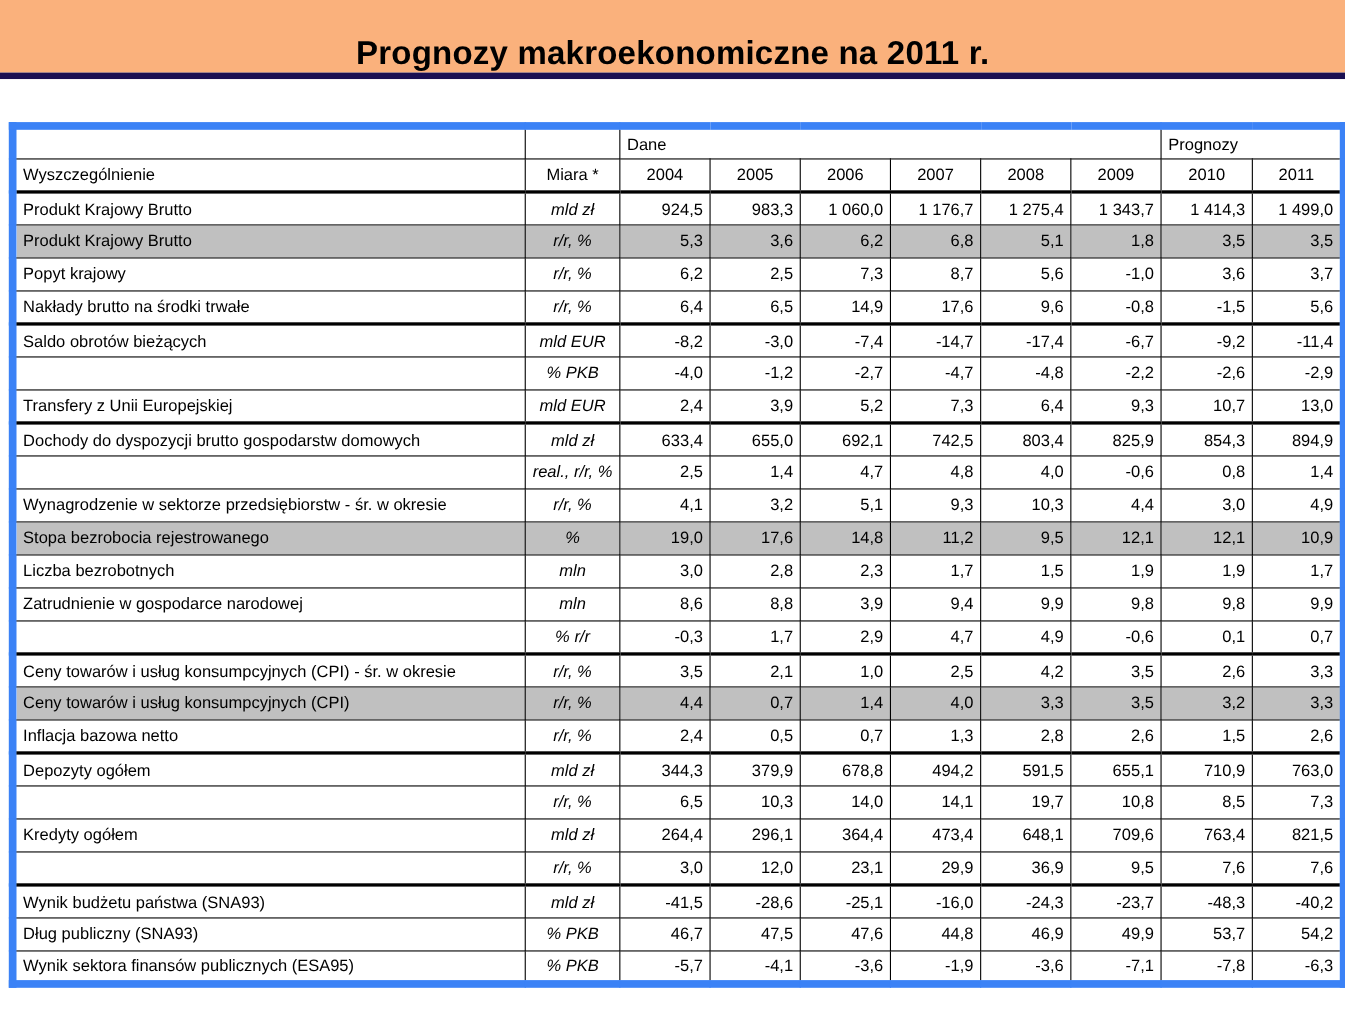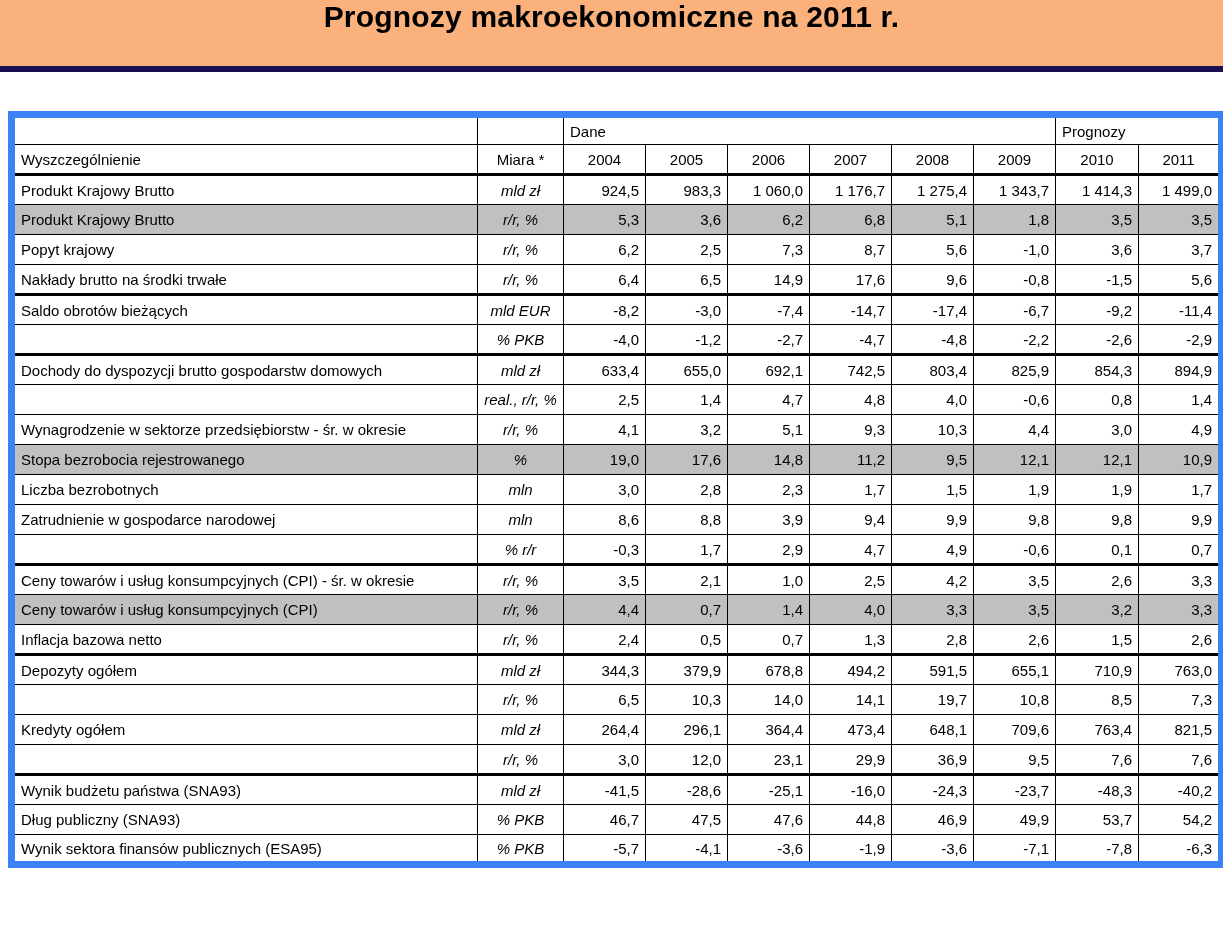--- a/index.html
+++ b/index.html
@@ -14,21 +14,21 @@
     font-family: "Liberation Sans", sans-serif;
     color: #000000;
     overflow: hidden;
   }
 
   
   #banner {
     height: 66px;
     background: #fab17c;
     display: flex;
-    align-items: flex-start;
+    align-items: flex-end;
     justify-content: center;
     box-sizing: border-box;
   }
   #banner-title {
     font-size: 30px;
     font-weight: bold;
     letter-spacing: 0.2px;
     color: #000000;
     white-space: nowrap;
   }
@@ -222,20 +222,32 @@
           <td class="unit sep-after-label">% PKB</td>
           <td class="val sep-after-unit">-4,0</td>
           <td class="val">-1,2</td>
           <td class="val">-2,7</td>
           <td class="val">-4,7</td>
           <td class="val">-4,8</td>
           <td class="val">-2,2</td>
           <td class="val sep-before-forecast">-2,6</td>
           <td class="val">-2,9</td>
         </tr>
+        <tr>
+          <td class="lbl">Transfery z Unii Europejskiej</td>
+          <td class="unit sep-after-label">mld EUR</td>
+          <td class="val sep-after-unit">2,4</td>
+          <td class="val">3,9</td>
+          <td class="val">5,2</td>
+          <td class="val">7,3</td>
+          <td class="val">6,4</td>
+          <td class="val">9,3</td>
+          <td class="val sep-before-forecast">10,7</td>
+          <td class="val">13,0</td>
+        </tr>
         <tr class="grp-start">
           <td class="lbl">Dochody do dyspozycji brutto gospodarstw domowych</td>
           <td class="unit sep-after-label">mld zł</td>
           <td class="val sep-after-unit">633,4</td>
           <td class="val">655,0</td>
           <td class="val">692,1</td>
           <td class="val">742,5</td>
           <td class="val">803,4</td>
           <td class="val">825,9</td>
           <td class="val sep-before-forecast">854,3</td>

